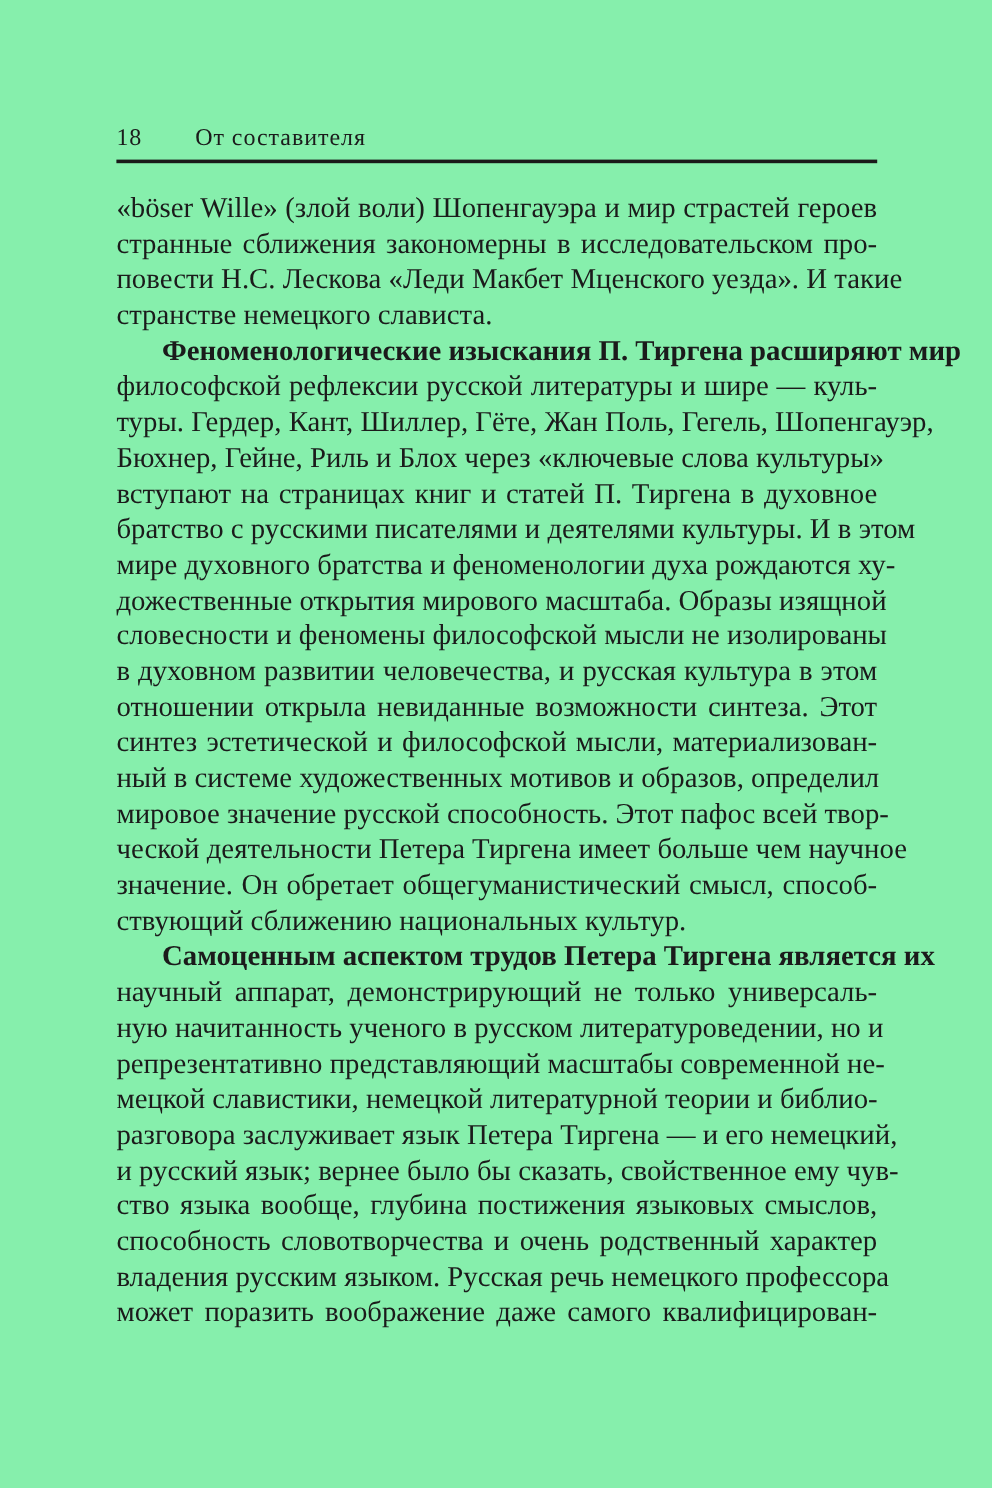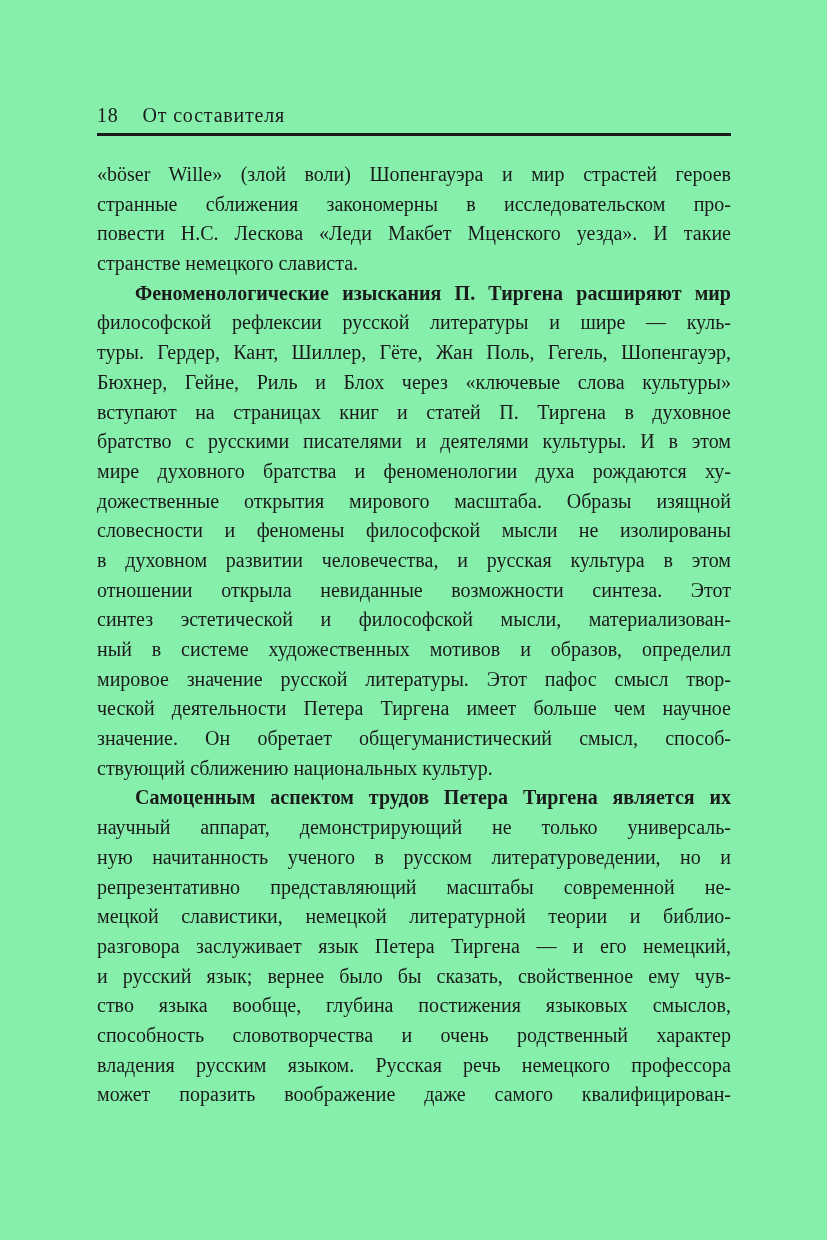--- a/index.html
+++ b/index.html
@@ -30,27 +30,27 @@
     line-height: 24px;
     letter-spacing: 0.8px;
     border-bottom: 3px solid #1a1a1a;
     padding-bottom: 6px;
   }
   .page-number {
     flex: 0 0 auto;
   }
   .running-title {
     flex: 0 0 auto;
-    margin-left: 24px;
+    margin-left: 44px;
   }
   .body-text {
     margin-top: 24px;
   }
   .line {
-    font-size: 20px;
+    font-size: 24px;
     line-height: 29.7px;
     height: 29.7px;
     white-space: nowrap;
     text-align: justify;
     text-align-last: justify;
   }
   .line.para-end {
     text-align-last: left;
   }
   .line.indent {
@@ -78,21 +78,21 @@
         <div class="line">Бюхнер, Гейне, Риль и Блох через «ключевые слова культуры»</div>
         <div class="line">вступают на страницах книг и статей П. Тиргена в духовное</div>
         <div class="line">братство с русскими писателями и деятелями культуры. И в этом</div>
         <div class="line">мире духовного братства и феноменологии духа рождаются ху-</div>
         <div class="line">дожественные открытия мирового масштаба. Образы изящной</div>
         <div class="line">словесности и феномены философской мысли не изолированы</div>
         <div class="line">в духовном развитии человечества, и русская культура в этом</div>
         <div class="line">отношении открыла невиданные возможности синтеза. Этот</div>
         <div class="line">синтез эстетической и философской мысли, материализован-</div>
         <div class="line">ный в системе художественных мотивов и образов, определил</div>
-        <div class="line">мировое значение русской литературы. Этот пафос смысл твор-</div>
+        <div class="line">мировое значение русской способность. Этот пафос всей твор-</div>
         <div class="line">ческой деятельности Петера Тиргена имеет больше чем научное</div>
         <div class="line">значение. Он обретает общегуманистический смысл, способ-</div>
         <div class="line para-end">ствующий сближению национальных культур.</div>
         <div class="line indent">Самоценным аспектом трудов Петера Тиргена является их</div>
         <div class="line">научный аппарат, демонстрирующий не только универсаль-</div>
         <div class="line">ную начитанность ученого в русском литературоведении, но и</div>
         <div class="line">репрезентативно представляющий масштабы современной не-</div>
         <div class="line">мецкой славистики, немецкой литературной теории и библио-</div>
         <div class="line">разговора заслуживает язык Петера Тиргена — и его немецкий,</div>
         <div class="line">и русский язык; вернее было бы сказать, свойственное ему чув-</div>

